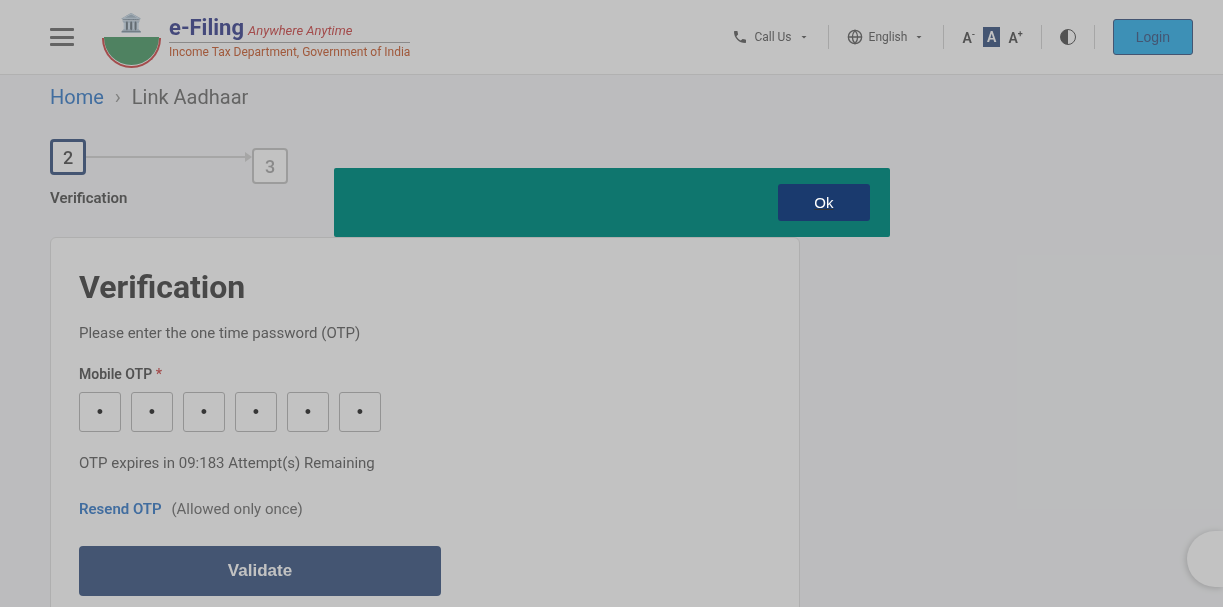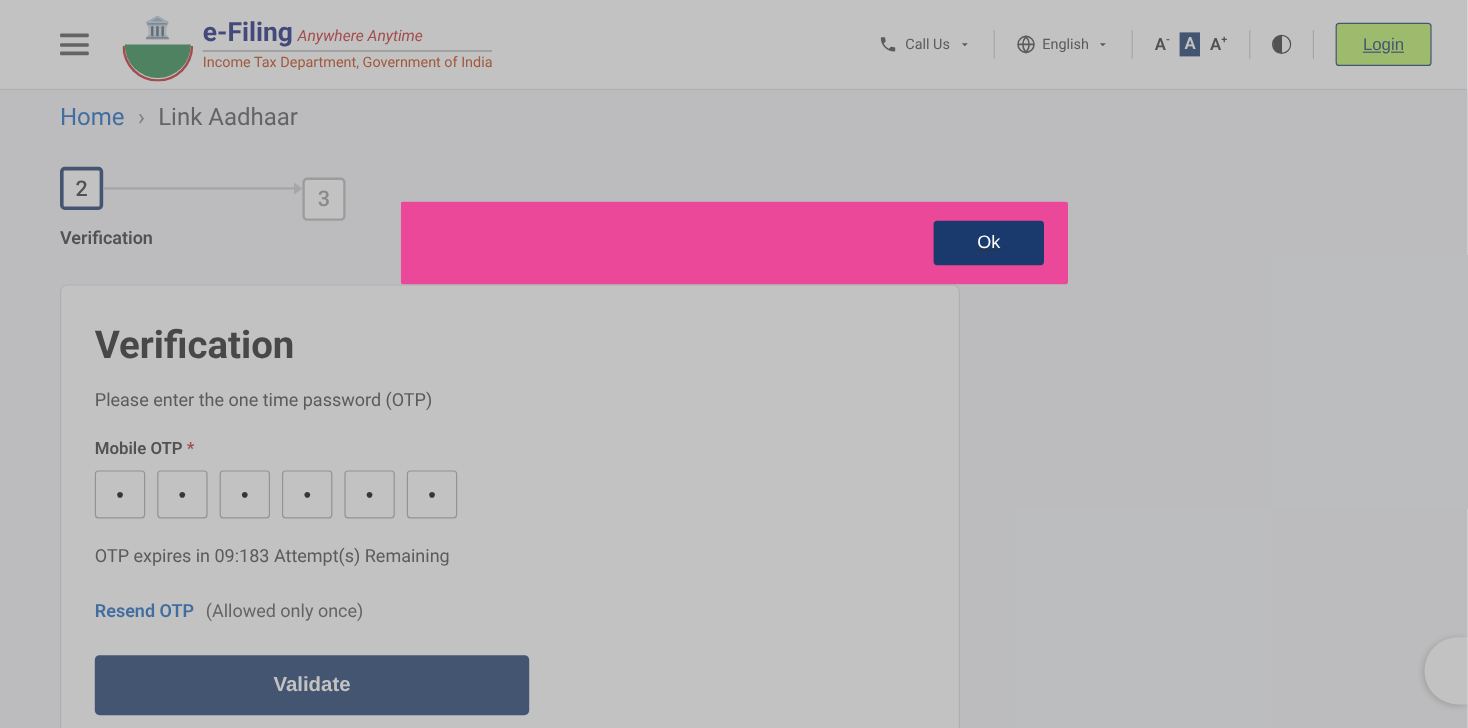--- a/index.html
+++ b/index.html
@@ -20,21 +20,21 @@
     .logo-text .dept { font-size: 12px; color: #c2410c; border-top: 1px solid #999; padding-top: 2px; margin-top: 2px; }
 
     .header-right { margin-left: auto; display: flex; align-items: center; gap: 18px; }
     .hdr-item { display: flex; align-items: center; gap: 6px; color: #444; font-size: 12px; cursor: pointer; }
     .hdr-sep { width: 1px; height: 24px; background: #ccc; }
     .font-size-box { display:flex; align-items:center; gap:8px; }
     .fs-a { font-size: 14px; font-weight:600; color:#333; position:relative; }
     .fs-a sup { font-size:9px; }
     .fs-mid { background:#1a3a6e; color:#fff; padding:2px 4px; font-size:14px; font-weight:600;}
     .contrast-icon { width:16px; height:16px; border-radius:50%; background: linear-gradient(90deg, #333 50%, #fff 50%); border:1px solid #333; }
-    .btn-login { border: 1px solid #1a3a6e; color: #1a3a6e; background: #bef264; padding: 9px 22px; border-radius: 3px; font-size: 14px; font-weight: 500; cursor: pointer; text-decoration: underline; }
+    .btn-login { border: 1px solid #1a3a6e; color: #1a3a6e; background: #0ea5e9; padding: 9px 22px; border-radius: 3px; font-size: 14px; font-weight: 500; cursor: pointer; }
     .btn-register { background: #1a3a6e; color: #fff; border: none; padding: 10px 22px; border-radius: 3px; font-size: 14px; font-weight: 500; cursor: pointer; }
 
     .breadcrumb { padding: 10px 50px; font-size: 20px; }
     .breadcrumb a { color: #1565c0; text-decoration: none; }
     .breadcrumb .sep { margin: 0 6px; color: #888; }
     .breadcrumb .current { color: #555; }
 
     .stepper { display: flex; align-items: center; padding: 20px 50px 10px; }
     .step { display: flex; flex-direction: column; align-items: flex-start; width:202px; }
     .step-row { display:flex; align-items:center; width:100%; }
@@ -63,21 +63,21 @@
     .resend-row .hint { color: #555; margin-left: 6px; }
     .btn-validate { width: 362px; padding: 15px; background: #1a3a6e; color: #fff; border: none; border-radius: 4px; font-size: 17px; font-weight: 600; cursor: pointer; display:block; }
     .btn-outline { width: 362px; padding: 12px; margin-top: 14px; border: 1px solid #1a3a6e; border-radius:4px; background:#fff; }
 
     .overlay { position: absolute; inset: 0; background: rgba(120,120,120,0.45); display: flex; align-items: flex-start; justify-content: center; padding-top: 168px; }
     .modal { width: 556px; background: #fff; border-radius: 2px; overflow: hidden; }
     .modal-body { padding: 40px 30px 28px; text-align: center; }
     .check-circle { width: 48px; height: 48px; border: 3px solid #2e8b4f; border-radius: 50%; margin: 0 auto 24px; display: flex; align-items: center; justify-content: center; }
     .check-circle svg { stroke: #2e8b4f; stroke-width: 3; fill: none; }
     .modal-msg { font-size: 15px; color: #444; line-height: 1.5; }
-    .modal-footer { background: #ec4899; padding: 16px 20px; display: flex; justify-content: flex-end; text-decoration: underline; }
+    .modal-footer { background: #0f766e; padding: 16px 20px; display: flex; justify-content: flex-end; text-decoration: underline; }
     .btn-ok { background: #1a3a6e; color: #fff; border: none; padding: 10px 36px; border-radius: 3px; font-size: 15px; cursor: pointer; }
 
     .fab { position:absolute; right:0; bottom:20px; width:36px; height:56px; background:#fff; border-radius:28px 0 0 28px; box-shadow: -1px 1px 6px rgba(0,0,0,0.25); }
   </style>
 </head>
 <body>
 
 <div class="header">
   <div class="menu-icon">
     <span></span>

